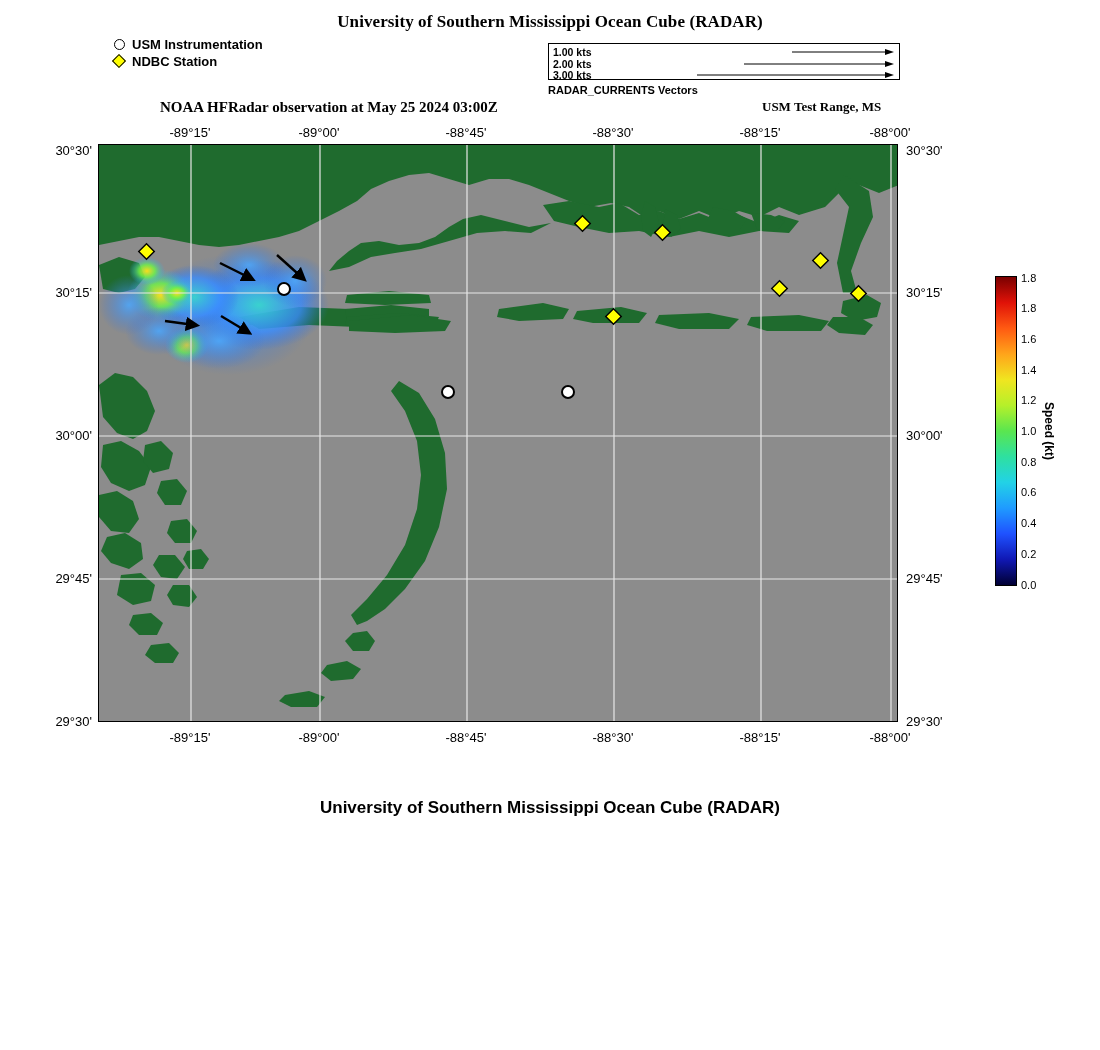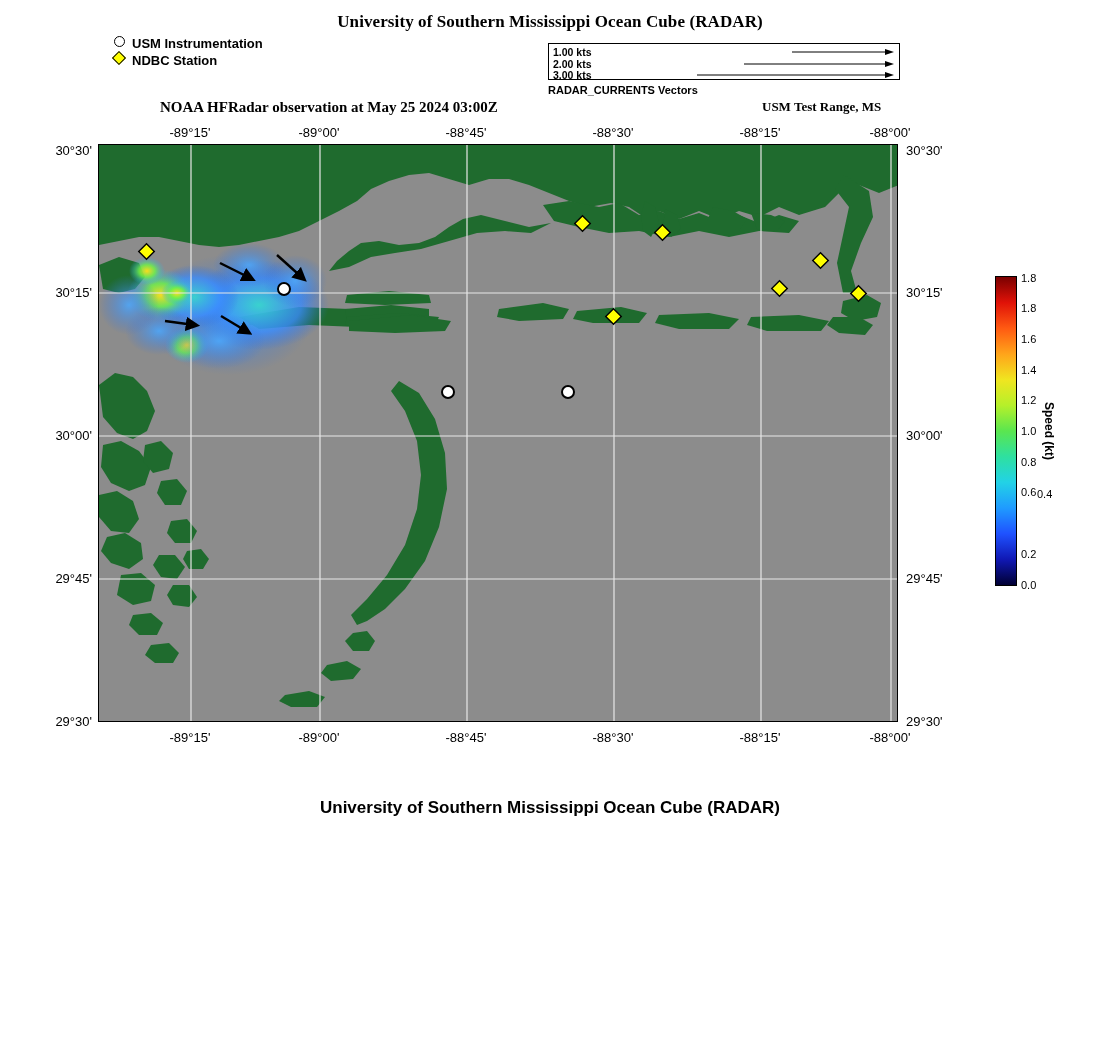--- a/index.html
+++ b/index.html
@@ -60,21 +60,21 @@
   
   .legend {
     position: absolute;
     top: 36px;
     left: 110px;
     font-size: 13px;
     font-weight: bold;
   }
   .legend-row {
     display: flex;
-    align-items: flex-start;
+    align-items: center;
     height: 16px;
     margin-bottom: 1px;
   }
   .legend-sym {
     width: 18px;
     display: flex;
     justify-content: center;
     align-items: center;
   }
   .sym-circle {
@@ -382,16 +382,16 @@
 
 <div id="colorbar" style="background: linear-gradient(rgb(122, 0, 0), rgb(224, 18, 8), rgb(255, 90, 18), rgb(255, 164, 26), rgb(240, 229, 32), rgb(182, 240, 42), rgb(90, 230, 79), rgb(46, 224, 160), rgb(34, 210, 230), rgb(31, 155, 255), rgb(31, 82, 255), rgb(16, 24, 180), rgb(0, 0, 51));"></div>
 <div class="cb-tick" style="top:278px;">1.8</div>
 <div class="cb-tick" style="top:308px;">1.8</div>
 <div class="cb-tick" style="top:339px;">1.6</div>
 <div class="cb-tick" style="top:370px;">1.4</div>
 <div class="cb-tick" style="top:400px;">1.2</div>
 <div class="cb-tick" style="top:431px;">1.0</div>
 <div class="cb-tick" style="top:462px;">0.8</div>
 <div class="cb-tick" style="top:492px;">0.6</div>
-<div class="cb-tick" style="top:494px;margin-left:16px;">0.4</div>
+<div class="cb-tick" style="top:523px;">0.4</div>
 <div class="cb-tick" style="top:554px;">0.2</div>
 <div class="cb-tick" style="top:585px;">0.0</div>
 <div class="cb-title">Speed (kt)</div>
 
 </body></html>

